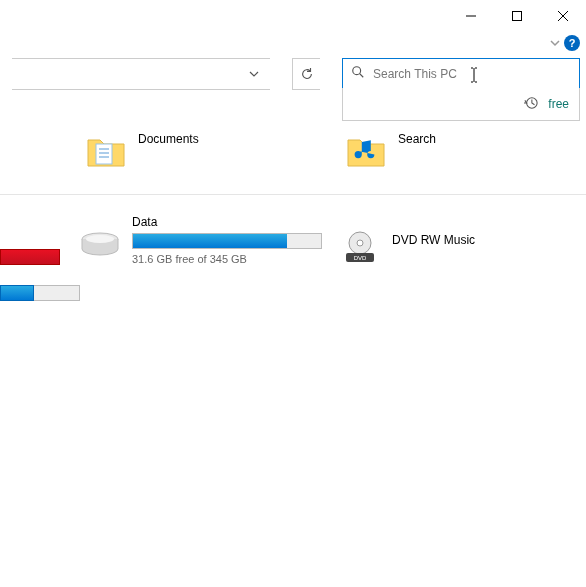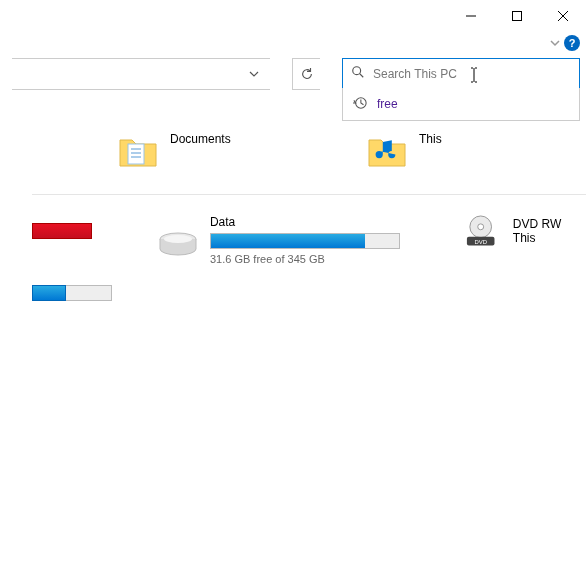--- a/index.html
+++ b/index.html
@@ -21,33 +21,33 @@
   .refresh-box { width: 28px; display: flex; align-items: center; justify-content: center; border-top: 1px solid #ccc; border-bottom: 1px solid #ccc; border-left: 1px solid #ccc; }
   .refresh-box svg { width: 14px; height: 14px; }
   .search-box { width: 238px; border: 1px solid #0078d4; display: flex; align-items: center; padding: 0 8px; gap: 8px; position: relative; background: #fff; }
   .search-icon { color: #555; }
   .search-input { flex: 1; border: none; outline: none; font-size: 12px; color: #333; background: transparent; }
   .search-input::placeholder { color: #777; }
   .text-cursor { position: absolute; right: 100px; top: 8px; color: #333; font-size: 14px; }
 
   
   .suggest { position: absolute; top: 88px; right: 6px; width: 238px; border: 1px solid #ccc; border-top: none; background: #fff; z-index: 10; }
-  .suggest-row { height: 32px; display: flex; align-items: center; gap: 10px; padding: 0 10px; font-size: 12px; color: #4c1d95; }
+  .suggest-row { height: 32px; display: flex; align-items: center; gap: 10px; padding: 0 10px; font-size: 12px; color: #0f766e; justify-content: flex-end; }
   .history-icon svg { width: 14px; height: 14px; }
 
   
-  .content { padding: 40px 0 0 0; margin-left: 32px; }
+  .content { padding: 40px 0 0 0; }
   .folder-row { display: flex; gap: 30px; padding-left: 86px; margin-bottom: 12px; }
   .folder-item { display: flex; align-items: flex-start; gap: 12px; width: 230px; }
   .folder-icon { width: 40px; height: 40px; position: relative; }
   .folder-label { font-size: 12px; color: #000; padding-top: 2px; }
 
   
   .divider { border-top: 1px solid #e5e5e5; margin-top: 24px; }
-  .drive-row { display: flex; align-items: flex-start; padding-top: 20px; gap: 47px; }
+  .drive-row { display: flex; align-items: flex-end; padding-top: 20px; }
   .drive-partial { width: 80px; padding-top: 8px; }
   .bar-red { height: 16px; background: linear-gradient(#e81123,#c50f1f); border: 1px solid #a80000; width: 60px; }
   .drive-item { display: flex; gap: 12px; width: 260px; }
   .drive-icon { width: 40px; height: 30px; margin-top: 14px; }
   .drive-info { display: flex; flex-direction: column; gap: 4px; }
   .drive-name { font-size: 12px; color: #000; }
   .drive-bar { width: 190px; height: 16px; border: 1px solid #bbb; background: #eee; position: relative; }
   .drive-bar-fill { height: 100%; background: linear-gradient(#29abe2, #0078d4); }
   .drive-sub { font-size: 11px; color: #666; }
   .dvd-item { display: flex; gap: 12px; align-items: flex-start; }
@@ -146,21 +146,21 @@
       </span>
       <span class="folder-label">Documents</span>
     </div>
     <div class="folder-item">
       <span class="folder-icon">
         <svg viewBox="0 0 40 40">
             <path d="M2 10 h12 l4 4 h20 v22 h-36 z" fill="#ffd868" stroke="#e0b84a"></path>
             <path d="M18 30 a4 4 0 1 0 4 4 v-14 l10 -2 v12 a4 4 0 1 0 4 4" fill="#0078d4" transform="translate(-4,-6) scale(0.9)"></path>
           </svg>
       </span>
-      <span class="folder-label">This</span>
+      <span class="folder-label">Search</span>
     </div>
   </div>
 
 
   <div class="divider"></div>
 
   <div class="drive-row">
     <div class="drive-partial">
       <div class="bar-red"></div>
     </div>
@@ -184,21 +184,21 @@
 
     <div class="dvd-item">
       <span class="dvd-icon">
         <svg viewBox="0 0 40 34">
             <circle cx="20" cy="12" r="11" fill="#eaeaea" stroke="#999"></circle>
             <circle cx="20" cy="12" r="3" fill="#fff" stroke="#999"></circle>
             <rect x="6" y="22" width="28" height="9" rx="2" fill="#444"></rect>
             <text x="20" y="29" font-size="6" fill="#fff" text-anchor="middle" font-family="Arial">DVD</text>
           </svg>
       </span>
-      <span class="drive-name" style="padding-top:2px">DVD RW This</span>
+      <span class="drive-name" style="padding-top:2px">DVD RW Music</span>
     </div>
   </div>
 
   <div class="row2">
     <div style="display:flex">
       <div class="bar-blue-partial"></div>
       <div class="empty-partial"></div>
     </div>
   </div>
 

